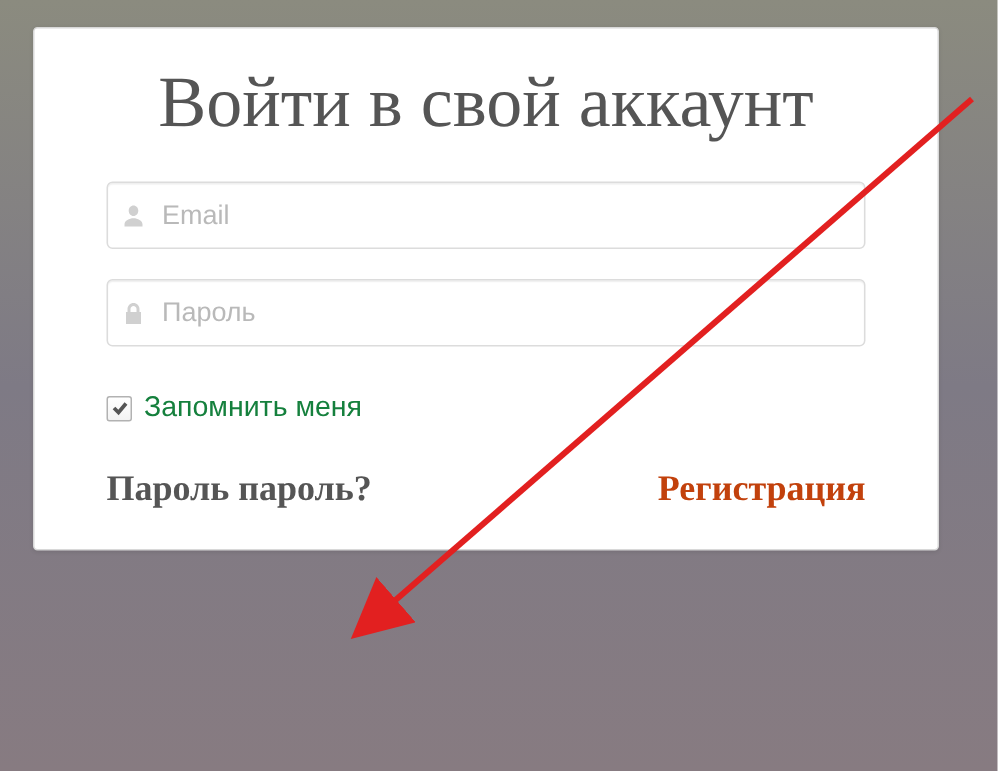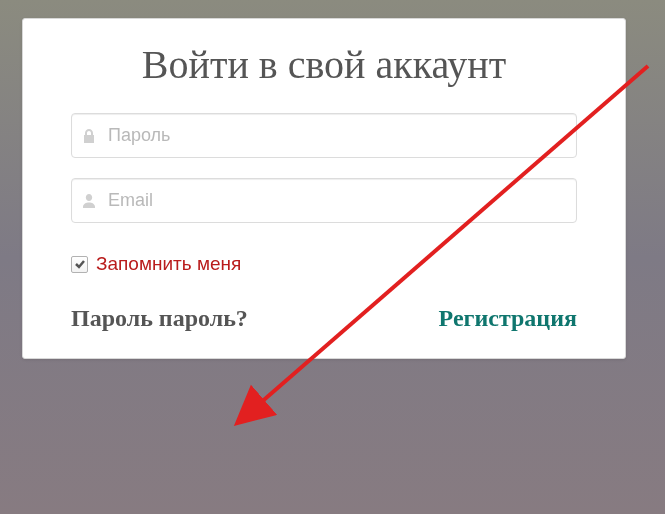--- a/index.html
+++ b/index.html
@@ -22,21 +22,21 @@
       width: 604px;
       background: #ffffff;
       border: 1px solid #d8d8d8;
       border-radius: 3px;
       box-shadow: 0 1px 3px rgba(0,0,0,0.1);
       padding: 22px 48px 26px 48px;
     }
     .title {
       text-align: center;
       font-family: Georgia, "Times New Roman", serif;
-      font-size: 40px;
+      font-size: 48px;
       font-weight: normal;
       color: #555555;
       margin-bottom: 25px;
     }
     .field-wrap {
       position: relative;
       margin-bottom: 20px;
     }
     .field-icon {
       position: absolute;
@@ -87,21 +87,21 @@
     }
     .checkbox svg {
       width: 12px;
       height: 12px;
       stroke: #555;
       stroke-width: 2.5;
       fill: none;
     }
     .remember-label {
       font-size: 19px;
-      color: #b91c1c;
+      color: #15803d;
     }
     .login-btn {
       background: linear-gradient(#5ebcf0, #36a6e5);
       border: 1px solid #2e8bc0;
       color: #ffffff;
       font-size: 18px;
       padding: 8px 18px;
       border-radius: 4px;
       cursor: pointer;
       text-shadow: 0 -1px 0 rgba(0,0,0,0.1);
@@ -114,51 +114,51 @@
     .link-forgot {
       font-family: Georgia, "Times New Roman", serif;
       font-size: 24px;
       color: #555555;
       font-weight: bold;
       cursor: pointer;
     }
     .link-register {
       font-family: Georgia, "Times New Roman", serif;
       font-size: 24px;
-      color: #0f766e;
+      color: #c2410c;
       font-weight: bold;
       cursor: pointer;
     }
     .arrow-annotation {
       position: absolute;
       top: 0;
       left: 0;
       width: 665px;
       height: 514px;
       pointer-events: none;
     }
   </style>
 </head>
 <body>
 
 <div class="login-card">
   <h1 class="title">Войти в свой аккаунт</h1>
 
   <div class="field-wrap">
     <svg class="field-icon" viewBox="0 0 16 16">
-      <path d="M12 7V5c0-2.2-1.8-4-4-4S4 2.8 4 5v2H3v8h10V7h-1zM6 5c0-1.1.9-2 2-2s2 .9 2 2v2H6V5z"></path>
+      <path d="M8 8c1.8 0 3.2-1.6 3.2-3.5S9.8 1 8 1 4.8 2.6 4.8 4.5 6.2 8 8 8zm0 1.5c-2.8 0-6 1.5-6 4.2V15h12v-1.3c0-2.7-3.2-4.2-6-4.2z"></path>
     </svg>
-    <input type="password" class="text-input" placeholder="Пароль" style="">
+    <input type="text" class="text-input" placeholder="Email" style="">
   </div>
 
   <div class="field-wrap">
     <svg class="field-icon" viewBox="0 0 16 16">
-      <path d="M8 8c1.8 0 3.2-1.6 3.2-3.5S9.8 1 8 1 4.8 2.6 4.8 4.5 6.2 8 8 8zm0 1.5c-2.8 0-6 1.5-6 4.2V15h12v-1.3c0-2.7-3.2-4.2-6-4.2z"></path>
+      <path d="M12 7V5c0-2.2-1.8-4-4-4S4 2.8 4 5v2H3v8h10V7h-1zM6 5c0-1.1.9-2 2-2s2 .9 2 2v2H6V5z"></path>
     </svg>
-    <input type="text" class="text-input" placeholder="Email" style="">
+    <input type="password" class="text-input" placeholder="Пароль" style="">
   </div>
 
   <div class="remember-row">
     <div class="remember-left">
       <span class="checkbox">
         <svg viewBox="0 0 12 12">
           <polyline points="2,6 5,9 10,3"></polyline>
         </svg>
       </span>
       <span class="remember-label">Запомнить меня</span>

